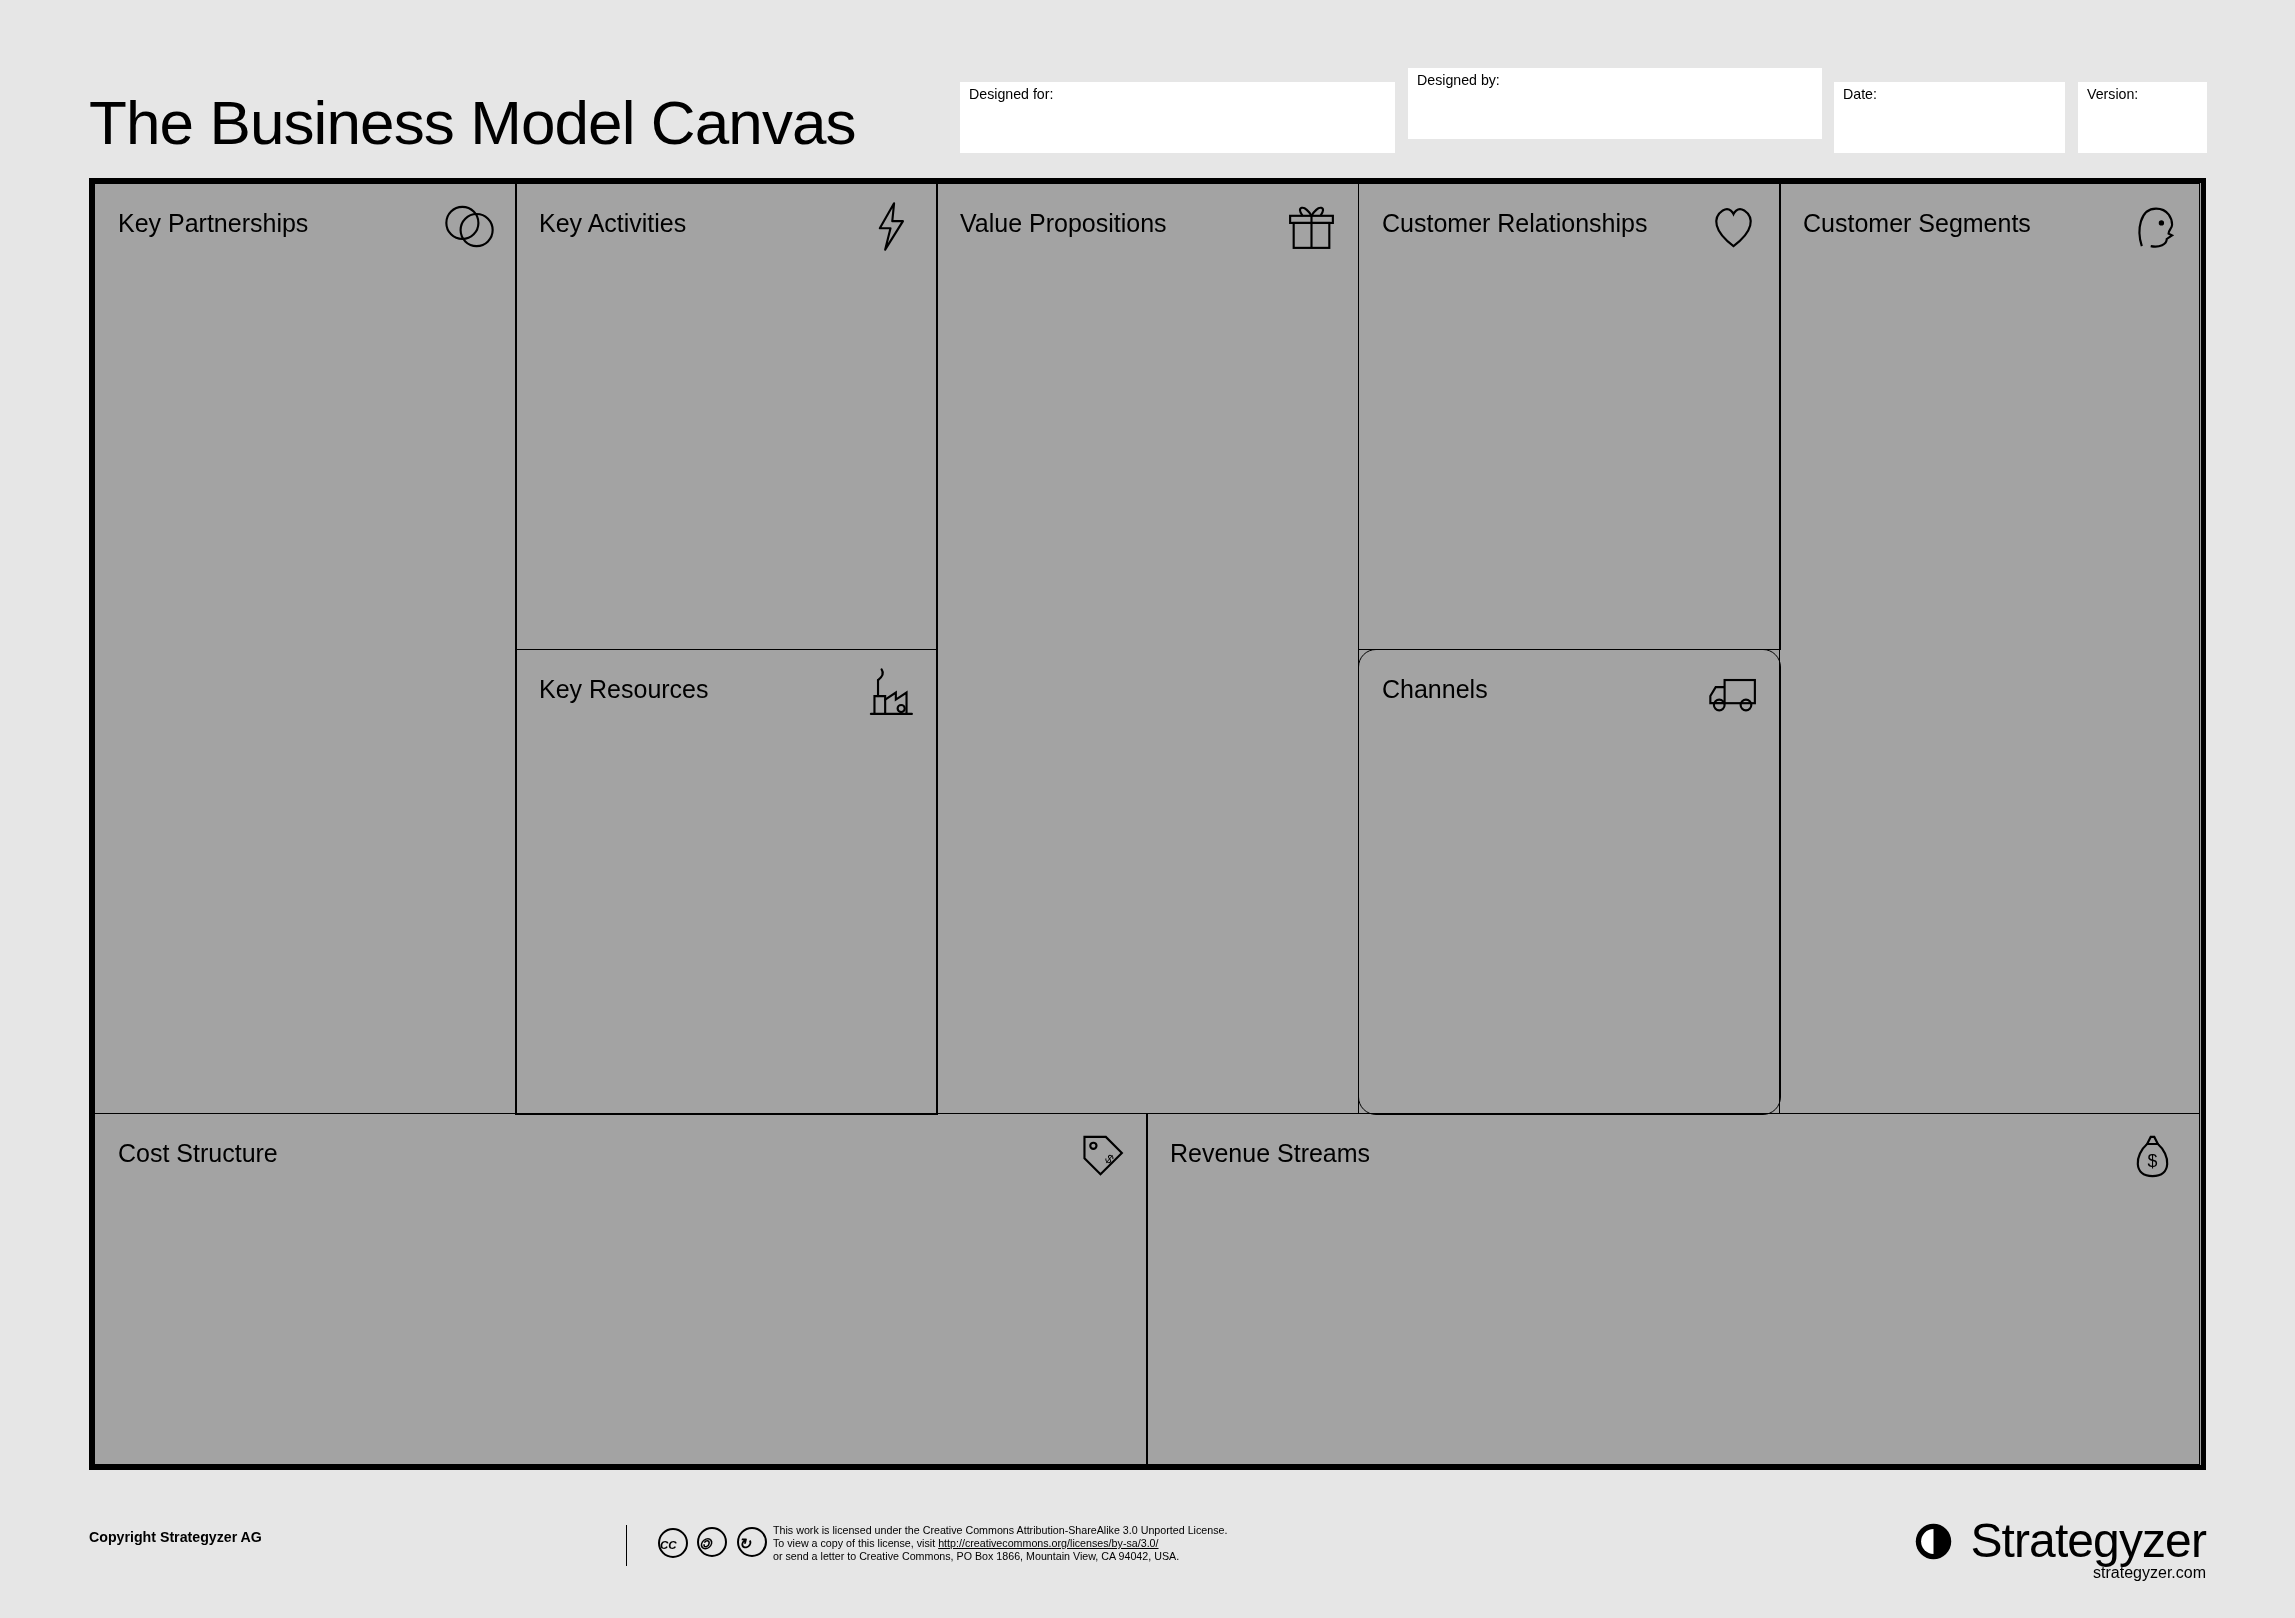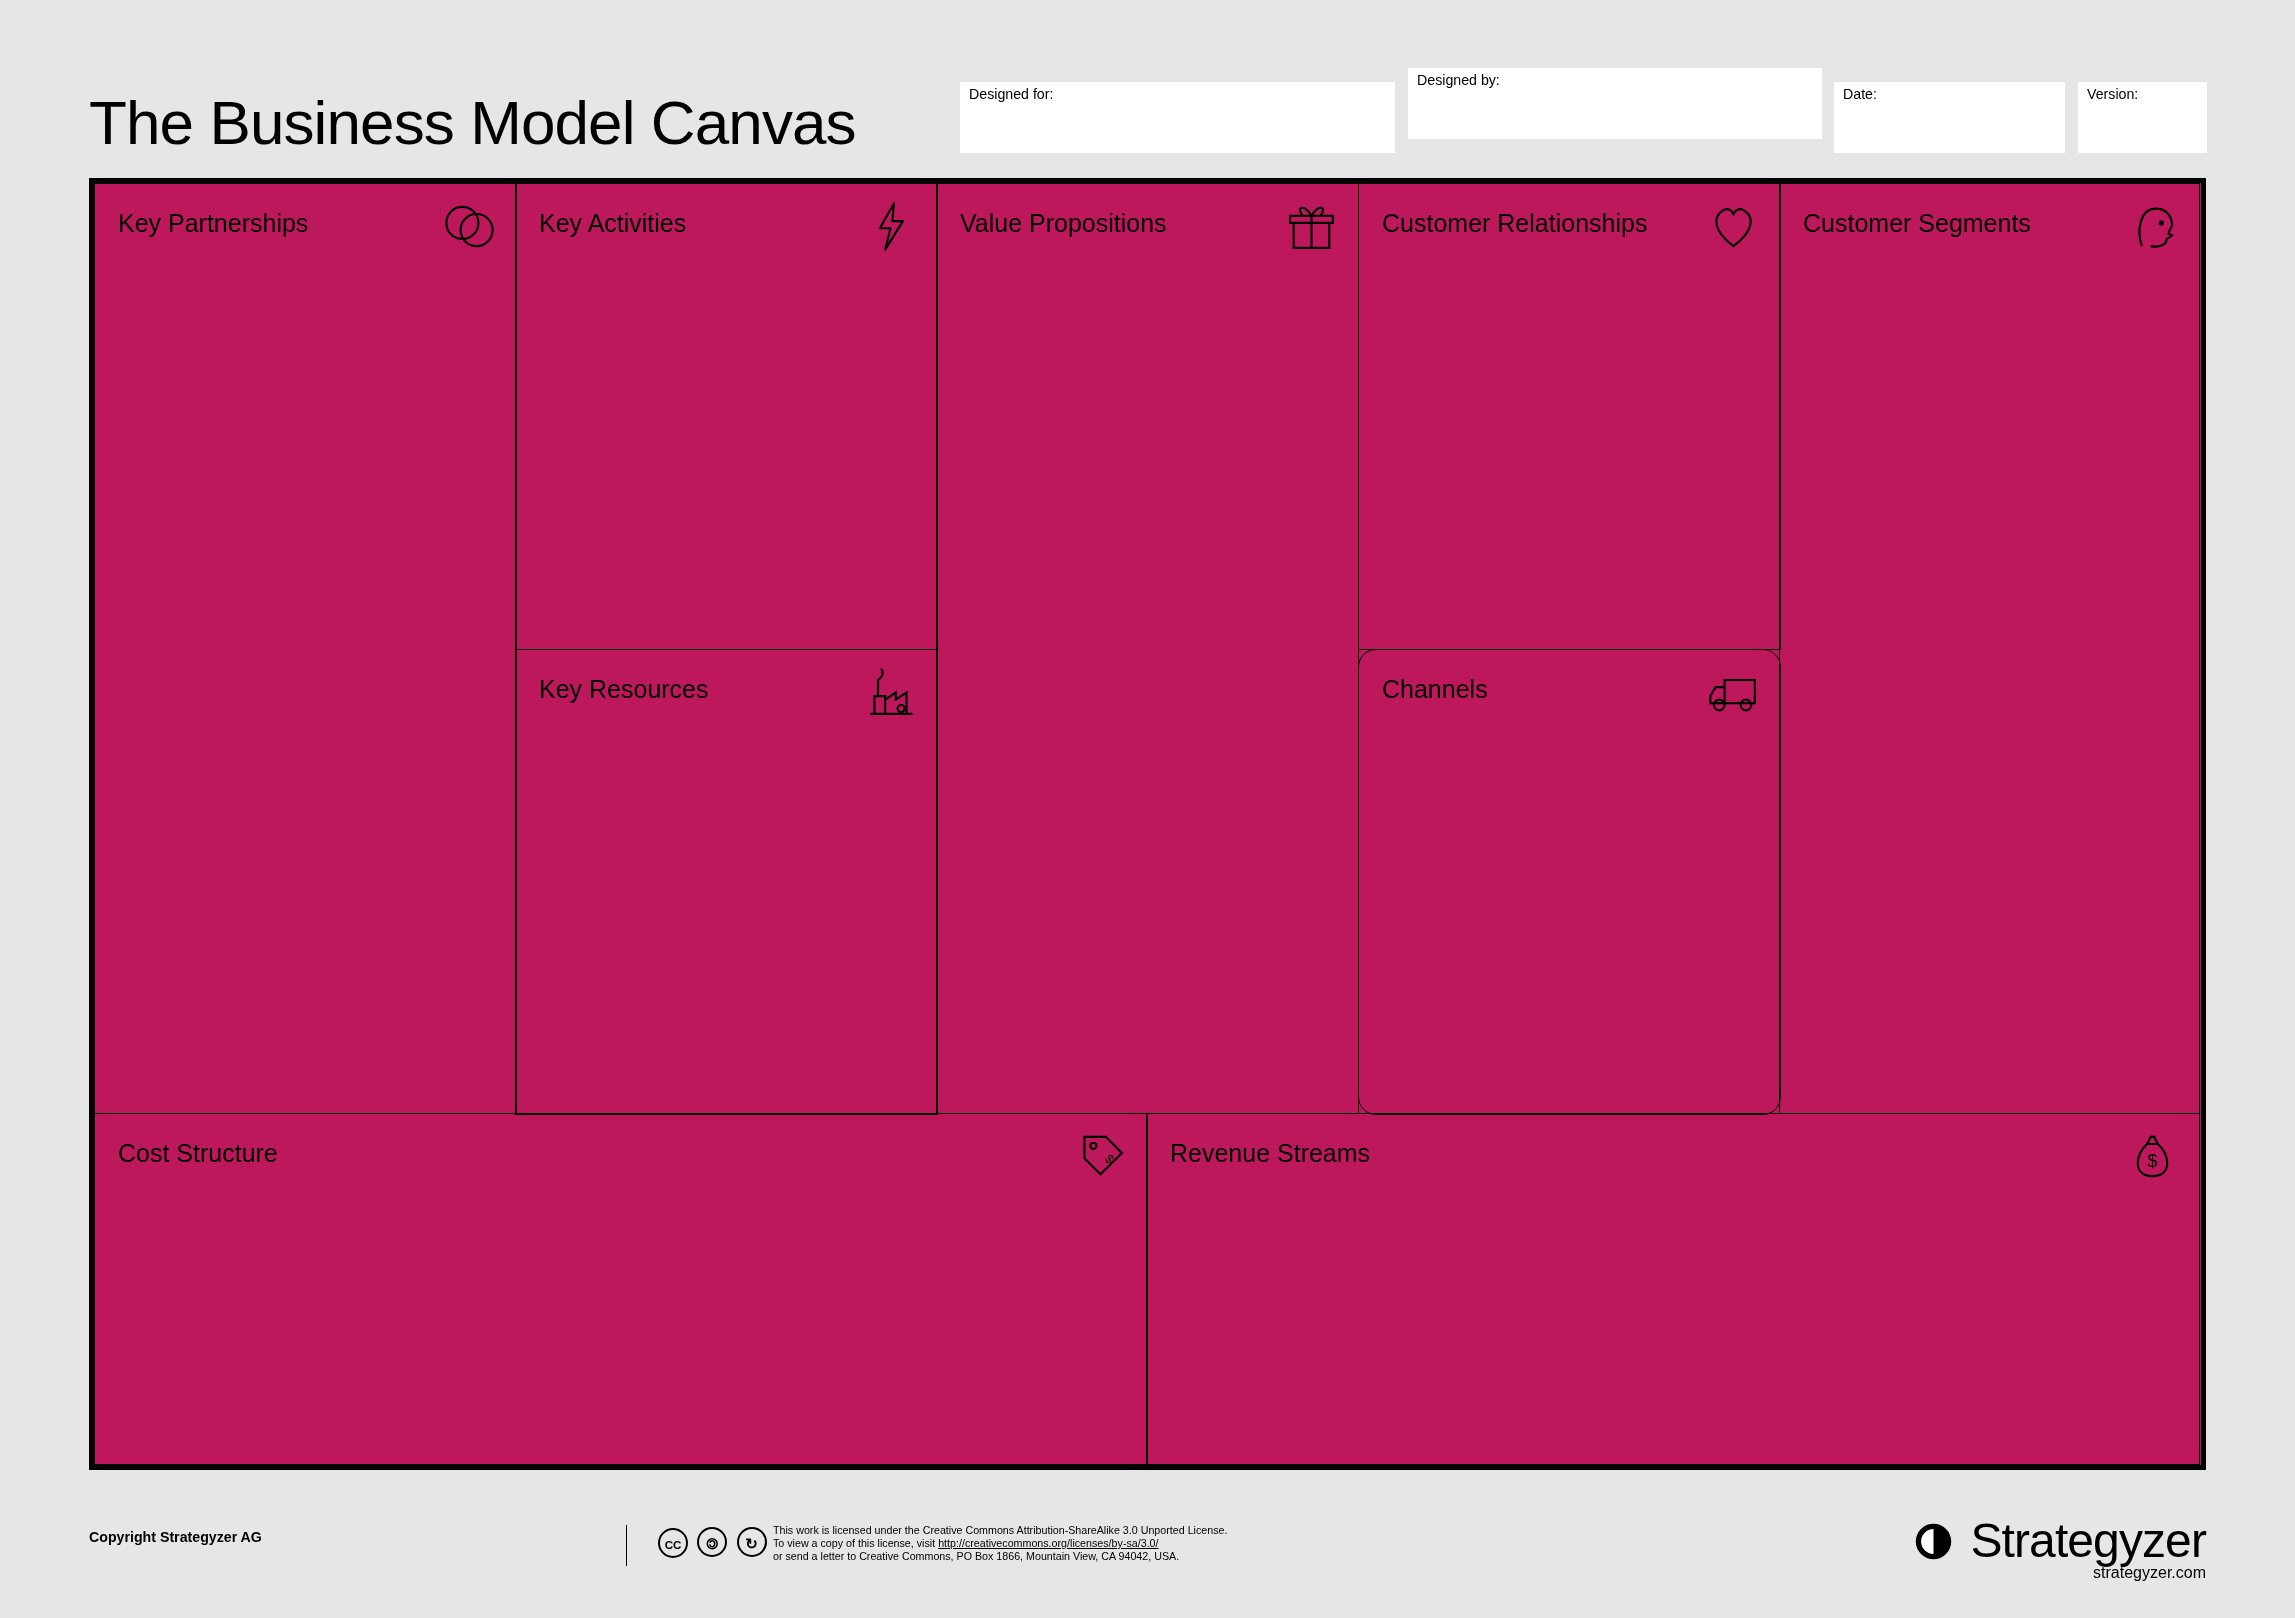--- a/index.html
+++ b/index.html
@@ -18,21 +18,21 @@
 .hdr-field.for .box{height:71px;margin-top:0;}
 .hdr-field.by{left:1408px;top:68px;width:414px;}
 .hdr-field.by .box{height:71px;}
 .hdr-field.date{left:1834px;top:82px;width:231px;}
 .hdr-field.date .box{height:71px;}
 .hdr-field.ver{left:2078px;top:82px;width:129px;}
 .hdr-field.ver .box{height:71px;}
 
 
 .canvas{position:absolute;left:89px;top:178px;width:2117px;height:1292px;
-  border:5.3px solid #000;box-sizing:border-box;background:#be185d;}
+  border:5.3px solid #000;box-sizing:border-box;background:#a3a3a3;}
 
 
 .cell{position:absolute;box-sizing:border-box;border:1.8px solid #000;}
 .cell .name{font-size:25px;font-weight:500;position:absolute;left:23px;top:25px;}
 .cell .ic{position:absolute;right:18px;top:14.2px;width:57px;height:57px;}
 
 
 .kp  {left:0;   top:0;   width:423px;height:931px;}
 .ka  {left:421px;top:0;   width:423px;height:467px;}
 .kr  {left:421px;top:466px;width:423px;height:466px;}
@@ -44,22 +44,22 @@
 .cost{left:0;   top:930px;width:1054px;height:352px;}
 .rev {left:1052px;top:930px;width:1054px;height:352px;}
 
 .foot{position:absolute;left:89px;top:1529px;right:89px;}
 .copy{font-size:14.2px;font-weight:700;}
 .makers{font-size:14.2px;margin-top:7.1px;}
 .makers i{font-style:italic;}
 .vline{position:absolute;left:537px;top:-3.6px;width:0;height:41px;border-left:0.9px solid #000;}
 .cc{position:absolute;left:569px;top:-1.8px;}
 .cc span{display:inline-block;width:30px;height:30px;border:2.1px solid #000;
-  border-radius:50%;margin-right:5.3px;text-align:center;line-height:30px;
-  font-size:15px;font-weight:700;box-sizing:border-box;}
+  border-radius:50%;margin-right:5.3px;line-height:30px;
+  font-size:15px;font-weight:700;box-sizing:border-box;font-style:italic;}
 .lic{position:absolute;left:684px;top:-5.3px;font-size:10.7px;line-height:13.3px;max-width:498px;}
 .lic a{text-decoration:underline;color:#000;}
 .brand{position:absolute;right:89px;top:1513px;text-align:right;}
 .brand .logo{font-size:48px;font-weight:400;letter-spacing:-0.9px;}
 .brand .logo b{font-weight:700;margin-right:5.3px;}
 .brand .url{font-size:16px;margin-top:-3.6px;}
 
 svg{overflow:visible;}
 </style>
 </head>

